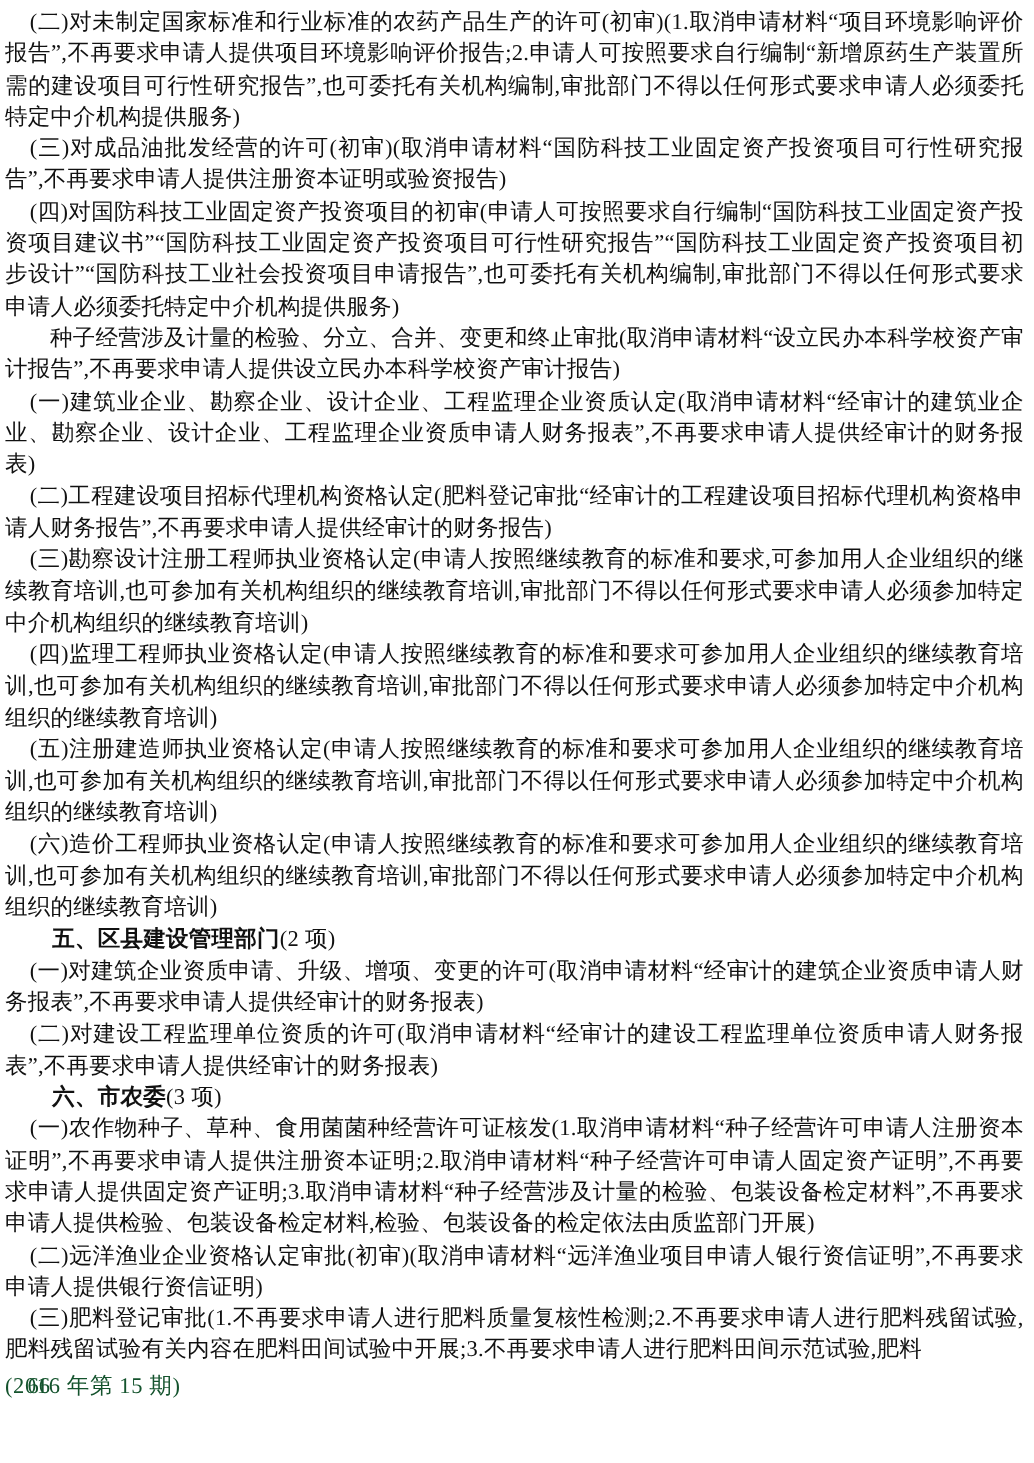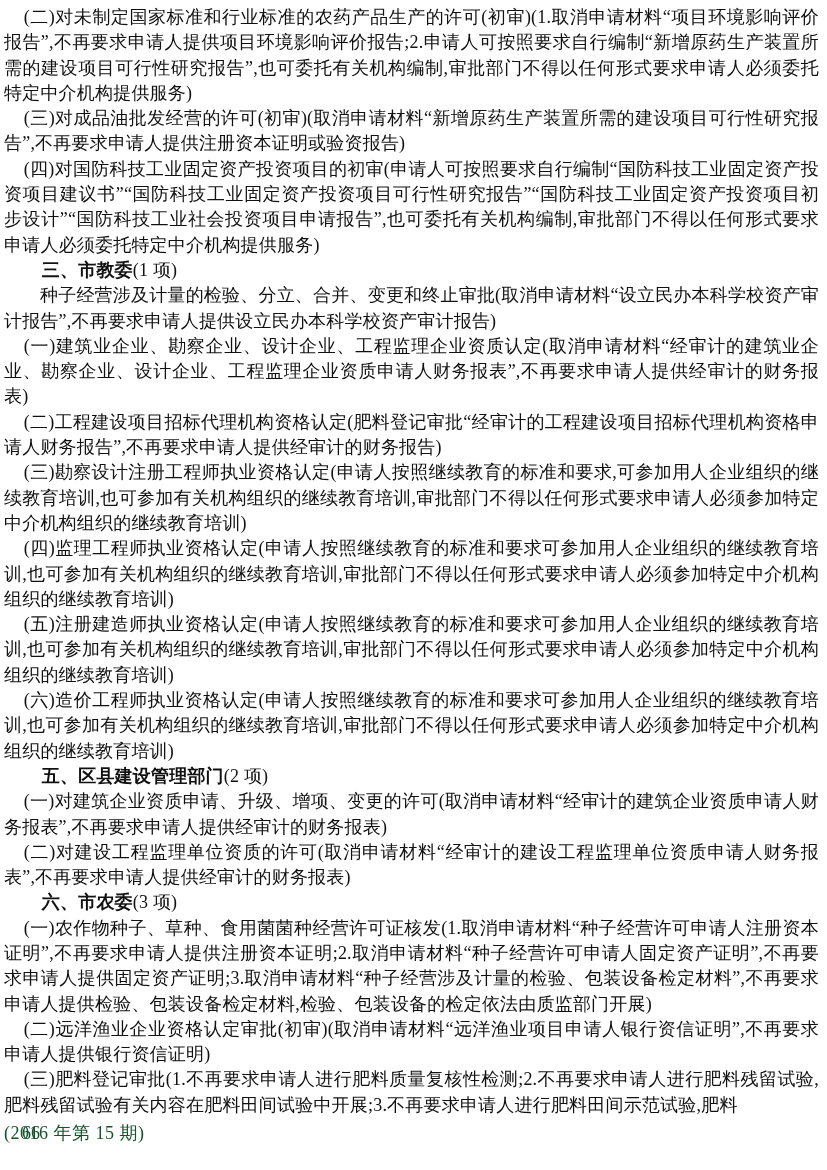--- a/index.html
+++ b/index.html
@@ -61,23 +61,22 @@
     text-align: left;
     letter-spacing: 0.5px;
   }
 </style>
 </head>
 <body>
 
 <div class="doc">
   <main class="content" id="content">
       <p class="body paren">(二)对未制定国家标准和行业标准的农药产品生产的许可(初审)(1.取消申请材料“项目环境影响评价报告”,不再要求申请人提供项目环境影响评价报告;2.申请人可按照要求自行编制“新增原药生产装置所需的建设项目可行性研究报告”,也可委托有关机构编制,审批部门不得以任何形式要求申请人必须委托特定中介机构提供服务)</p>
-      <p class="body paren">(三)对成品油批发经营的许可(初审)(取消申请材料“新增原药生产装置所需的建设项目可行性研究报告”,不再要求申请人提供注册资本证明或验资报告)</p>
+      <p class="body paren">(三)对成品油批发经营的许可(初审)(取消申请材料“国防科技工业固定资产投资项目可行性研究报告”,不再要求申请人提供注册资本证明或验资报告)</p>
       <p class="body paren">(四)对国防科技工业固定资产投资项目的初审(申请人可按照要求自行编制“国防科技工业固定资产投资项目建议书”“国防科技工业固定资产投资项目可行性研究报告”“国防科技工业固定资产投资项目初步设计”“国防科技工业社会投资项目申请报告”,也可委托有关机构编制,审批部门不得以任何形式要求申请人必须委托特定中介机构提供服务)</p>
-      <p class="heading"><span class="h-num">三、</span><span class="h-name">市教委</span><span class="h-count">(1 项)</span></p>
       <p class="body">种子经营涉及计量的检验、分立、合并、变更和终止审批(取消申请材料“设立民办本科学校资产审计报告”,不再要求申请人提供设立民办本科学校资产审计报告)</p>
       <p class="body paren">(一)建筑业企业、勘察企业、设计企业、工程监理企业资质认定(取消申请材料“经审计的建筑业企业、勘察企业、设计企业、工程监理企业资质申请人财务报表”,不再要求申请人提供经审计的财务报表)</p>
       <p class="body paren">(二)工程建设项目招标代理机构资格认定(肥料登记审批“经审计的工程建设项目招标代理机构资格申请人财务报告”,不再要求申请人提供经审计的财务报告)</p>
       <p class="body paren">(三)勘察设计注册工程师执业资格认定(申请人按照继续教育的标准和要求,可参加用人企业组织的继续教育培训,也可参加有关机构组织的继续教育培训,审批部门不得以任何形式要求申请人必须参加特定中介机构组织的继续教育培训)</p>
       <p class="body paren">(四)监理工程师执业资格认定(申请人按照继续教育的标准和要求可参加用人企业组织的继续教育培训,也可参加有关机构组织的继续教育培训,审批部门不得以任何形式要求申请人必须参加特定中介机构组织的继续教育培训)</p>
       <p class="body paren">(五)注册建造师执业资格认定(申请人按照继续教育的标准和要求可参加用人企业组织的继续教育培训,也可参加有关机构组织的继续教育培训,审批部门不得以任何形式要求申请人必须参加特定中介机构组织的继续教育培训)</p>
       <p class="body paren">(六)造价工程师执业资格认定(申请人按照继续教育的标准和要求可参加用人企业组织的继续教育培训,也可参加有关机构组织的继续教育培训,审批部门不得以任何形式要求申请人必须参加特定中介机构组织的继续教育培训)</p>
       <p class="heading"><span class="h-num">五、</span><span class="h-name">区县建设管理部门</span><span class="h-count">(2 项)</span></p>
       <p class="body paren">(一)对建筑企业资质申请、升级、增项、变更的许可(取消申请材料“经审计的建筑企业资质申请人财务报表”,不再要求申请人提供经审计的财务报表)</p>
       <p class="body paren">(二)对建设工程监理单位资质的许可(取消申请材料“经审计的建设工程监理单位资质申请人财务报表”,不再要求申请人提供经审计的财务报表)</p>

